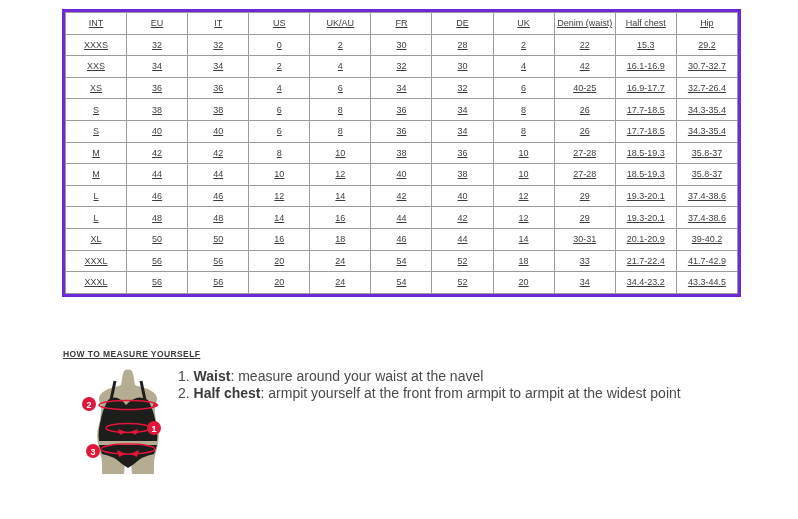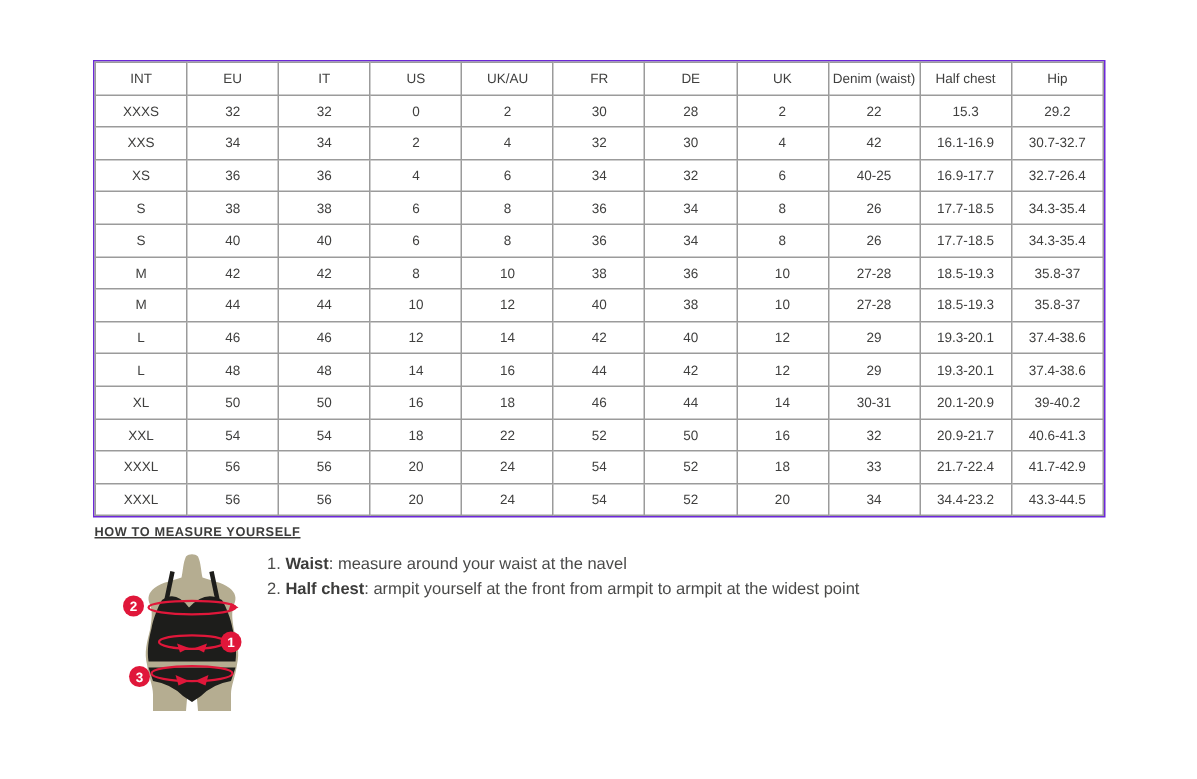--- a/index.html
+++ b/index.html
@@ -2,22 +2,23 @@
 <html><head>
 <meta charset="utf-8">
 <style>
   html,body{margin:0;padding:0;}
   body{
     width:798px;height:519px;position:relative;background:#ffffff;
     font-family:"Liberation Sans", sans-serif;color:#3c3c3b;overflow:hidden;
   }
   
   .table-wrap{
-    position:absolute;left:62px;top:40px;width:673px;
-    border:1px solid #6d28d9;
+    position:absolute;left:62px;top:9px;width:673px;
+    border:3px solid #6d28d9;
+    text-decoration:underline;
   }
   table.size-chart{
     border-collapse:collapse;width:100%;table-layout:fixed;
   }
   table.size-chart th, table.size-chart td{
     border:1px solid #9b9b9b;
     height:20.6px;padding:0 2px;
     text-align:center;vertical-align:middle;
     font-size:9px;font-weight:normal;color:#3f3f3e;
     white-space:nowrap;overflow:hidden;
@@ -27,21 +28,21 @@
     position:absolute;left:63px;top:349px;margin:0;
     font-size:8.5px;font-weight:bold;letter-spacing:.4px;color:#3c3c3b;
     text-transform:uppercase;
     text-decoration:underline;
   }
   .figure{
     position:absolute;left:76px;top:369px;width:96px;height:112px;
   }
   .steps{
     position:absolute;left:178px;top:368px;margin:0;padding:0;list-style:none;
-    font-size:11px;line-height:16.5px;color:#4a4a49;
+    font-size:14px;line-height:16.5px;color:#4a4a49;
   }
   .steps b{color:#3c3c3b;}
   .badge-num{
     font-size:9px;font-weight:bold;fill:#ffffff;
     font-family:"Liberation Sans", sans-serif;
   }
 </style>
 </head>
 <body>
 
@@ -187,33 +188,20 @@
           <td>16</td>
           <td>18</td>
           <td>46</td>
           <td>44</td>
           <td>14</td>
           <td>30-31</td>
           <td>20.1-20.9</td>
           <td>39-40.2</td>
         </tr>
         <tr>
-          <td>XXL</td>
-          <td>54</td>
-          <td>54</td>
-          <td>18</td>
-          <td>22</td>
-          <td>52</td>
-          <td>50</td>
-          <td>16</td>
-          <td>32</td>
-          <td>20.9-21.7</td>
-          <td>40.6-41.3</td>
-        </tr>
-        <tr>
           <td>XXXL</td>
           <td>56</td>
           <td>56</td>
           <td>20</td>
           <td>24</td>
           <td>54</td>
           <td>52</td>
           <td>18</td>
           <td>33</td>
           <td>21.7-22.4</td>

